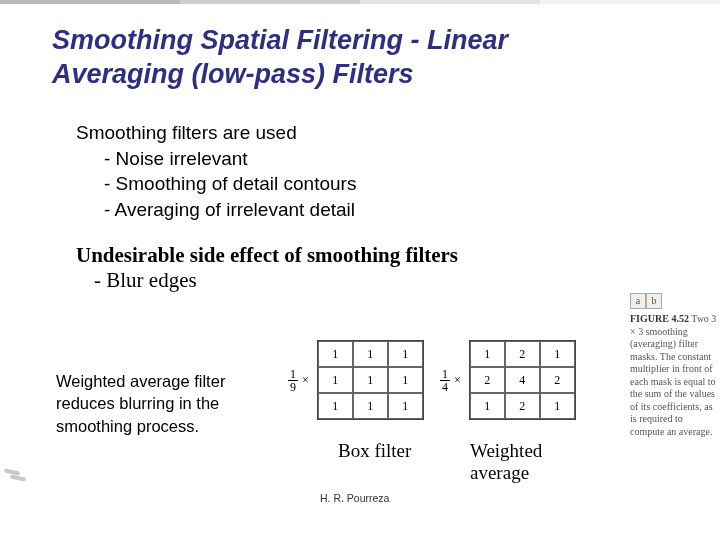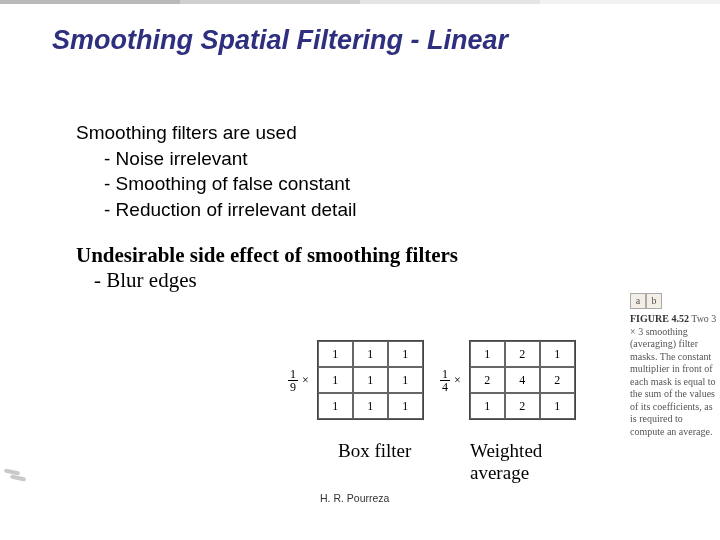--- a/index.html
+++ b/index.html
@@ -167,35 +167,37 @@
   .corner::after  { left: 6px; top: 20px; width: 16px; height: 4px; border-radius: 2px; transform: rotate(12deg);}
 </style>
 </head>
 <body>
 
 <div class="slide">
   <div class="topbar"></div>
 
   <div class="title">
     <span>Smoothing Spatial Filtering - Linear</span><br>
+    <span>Averaging (low-pass) Filters</span>
   </div>
 
   <div class="body">
     <div class="lead">Smoothing filters are used</div>
     <div class="bullets">
       - <span>Noise irrelevant</span><br>
-      - <span>Smoothing of false constant</span><br>
-      - <span>Reduction of irrelevant detail</span>
+      - <span>Smoothing of detail contours</span><br>
+      - <span>Averaging of irrelevant detail</span>
     </div>
     <div class="block2-lead">Undesirable side effect of smoothing filters</div>
     <div class="block2-bul">
       - <span>Blur edges</span>
     </div>
   </div>
 
+  <div class="weighted-note">Weighted average filter reduces blurring in the smoothing process.</div>
 
   <div class="filter filter1">
     <span class="frac">
       <span class="num">1</span>
       <span class="den">9</span>
     </span><span class="times">×</span>
     <span class="matrix">
       <span class="matrix-row">
         <span class="matrix-cell">1</span>
         <span class="matrix-cell">1</span>

